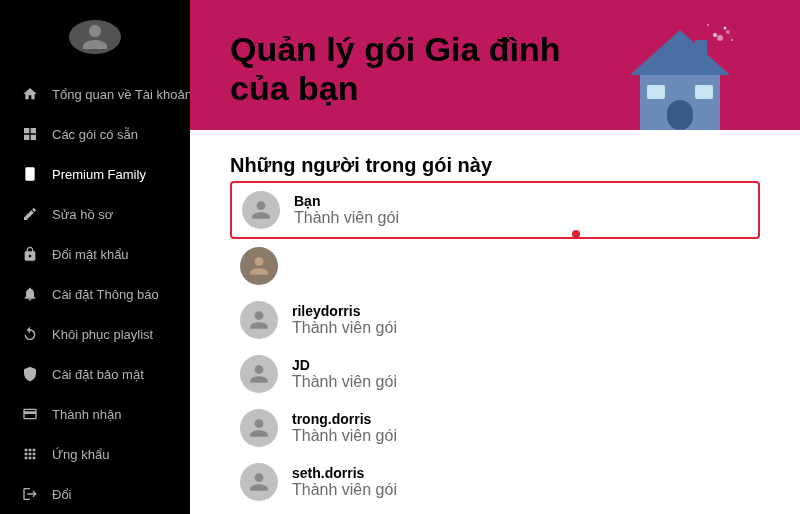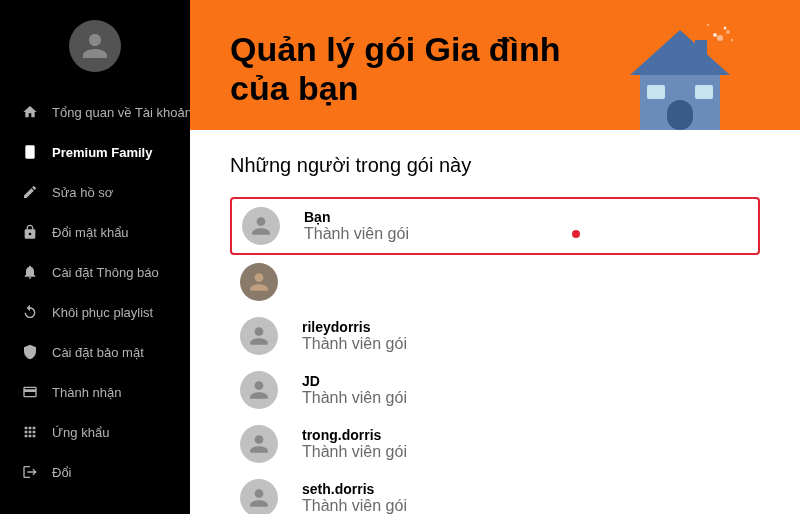--- a/index.html
+++ b/index.html
@@ -49,21 +49,21 @@
       padding: 10px 20px;
       font-size: 13px;
       color: #b3b3b3;
       cursor: pointer;
       gap: 12px;
       white-space: nowrap;
     }
 
     .sidebar-nav li.active {
       color: #fff;
-      font-weight: 700;
+      font-weight: 400;
     }
 
     .sidebar-nav li .nav-icon {
       width: 20px;
       height: 20px;
       display: flex;
       align-items: center;
       justify-content: center;
       flex-shrink: 0;
     }
@@ -71,21 +71,21 @@
     
     .main {
       flex: 1;
       background: #fff;
       overflow-y: auto;
       height: 514px;
     }
 
     
     .hero {
-      background: #f97316;
+      background: #be185d;
       padding: 30px 40px 20px 40px;
       position: relative;
       min-height: 130px;
       overflow: hidden;
     }
 
     .hero-title {
       font-size: 34px;
       font-weight: 900;
       color: #000;
@@ -102,36 +102,36 @@
     }
 
     
     .content {
       padding: 24px 40px;
       background: #fff;
     }
 
     .section-title {
       font-size: 20px;
-      font-weight: 400;
+      font-weight: 700;
       color: #000;
-      margin-bottom: 20px;
+      margin-bottom: 4px;
     }
 
     
     .member-list {
       list-style: none;
       margin-bottom: 30px;
     }
 
     .member-item {
       display: flex;
       align-items: center;
       padding: 8px 10px;
-      gap: 24px;
+      gap: 14px;
       border-radius: 4px;
       cursor: pointer;
     }
 
     .member-item.highlighted {
       border: 2px solid #e22134;
       border-radius: 4px;
     }
 
     .member-avatar {
@@ -186,20 +186,28 @@
 
   <ul class="sidebar-nav">
     <li class="">
       <span class="nav-icon">
         <svg width="16" height="16" viewBox="0 0 24 24" fill="currentColor">
             <path d="M10 20v-6h4v6h5v-8h3L12 3 2 12h3v8z"></path>
           </svg>
       </span>
       <span>Tổng quan về Tài khoản</span>
     </li>
+    <li class="">
+      <span class="nav-icon">
+        <svg width="16" height="16" viewBox="0 0 24 24" fill="currentColor">
+            <path d="M3 3h8v8H3zm10 0h8v8h-8zM3 13h8v8H3zm10 0h8v8h-8z"></path>
+          </svg>
+      </span>
+      <span>Các gói có sẵn</span>
+    </li>
     <li class="active">
       <span class="nav-icon">
         <svg width="16" height="16" viewBox="0 0 24 24" fill="currentColor">
             <rect x="5" y="2" width="14" height="20" rx="2"></rect>
           </svg>
       </span>
       <span>Premium Family</span>
     </li>
     <li class="">
       <span class="nav-icon">

